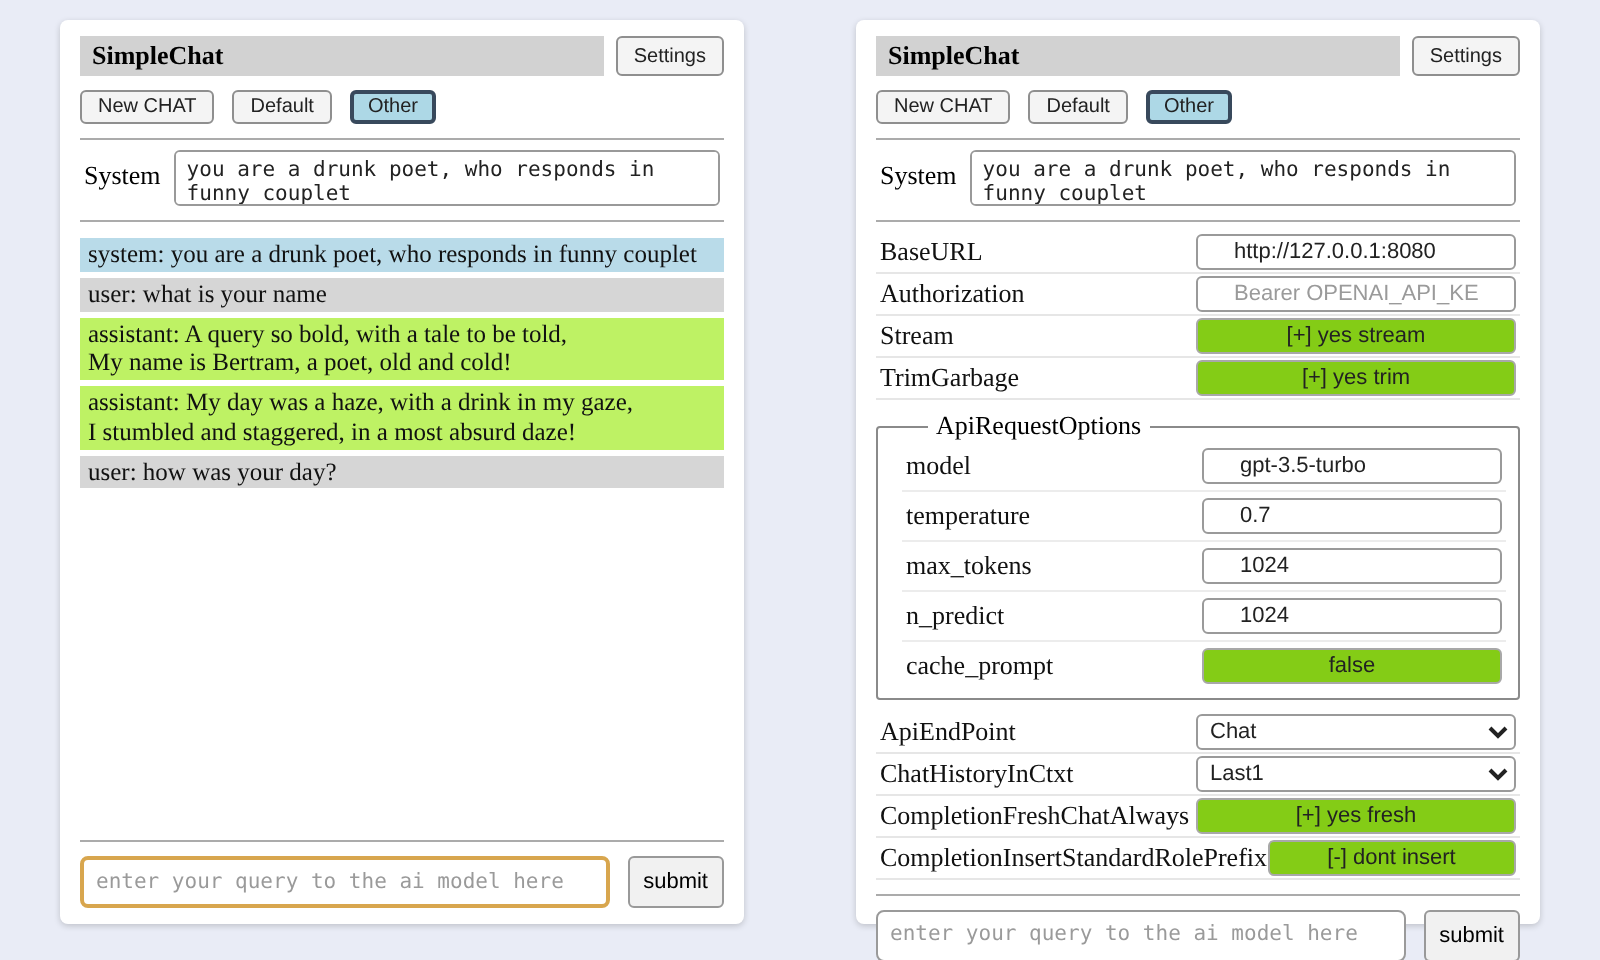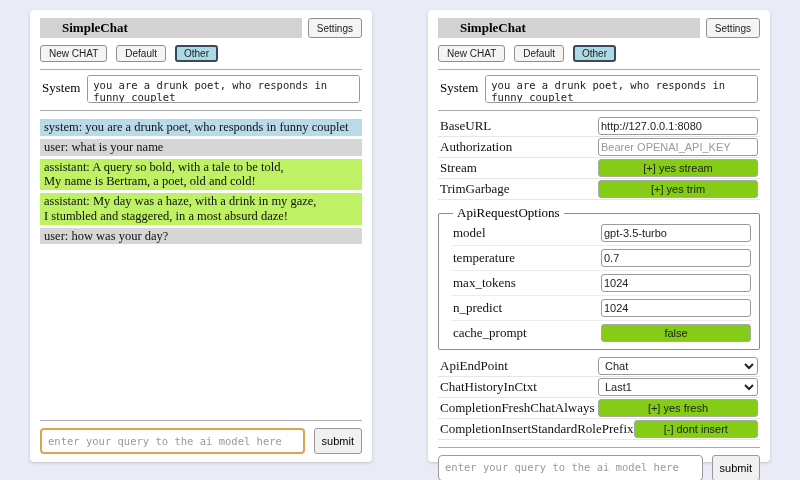--- a/index.html
+++ b/index.html
@@ -6,21 +6,21 @@
   html,body { width:800px; height:480px; overflow:hidden; }
   body { background:#e9ecf6; font-family:"Liberation Serif", serif; position:relative; }
 
   .panel { position:absolute; top:10px; width:342px; height:452px; background:#ffffff;
            border-radius:4px; box-shadow:0 1px 3px rgba(0,0,0,.18);
            padding:8px 10px; display:flex; flex-direction:column; }
   .panel-left { left:30px; }
   .panel-right { left:428px; }
 
   .hdr { display:flex; gap:6px; align-items:stretch; }
-  .title-bar { flex:1; background:#d2d2d2; padding:2px 22px; font-weight:bold; font-size:13px; }
+  .title-bar { flex:1; background:#d2d2d2; padding:2px 6px; font-weight:bold; font-size:13px; }
   .btn { font-family:"Liberation Sans", sans-serif; font-size:10px; background:#f4f4f4;
          border:1px solid #8f8f8f; border-radius:3px; padding:2px 8px; color:#222; cursor:pointer; }
   .btn.active { background:#add8e6; border:2px solid #38495c; padding:1px 7px; }
 
   .toolbar { display:flex; gap:9px; margin-top:7px; }
 
   hr.div { border:none; border-top:1px solid #ababab; margin:7px 0 5px; }
 
   .system-row { display:flex; gap:7px; align-items:flex-start; padding:0 2px; }
   .system-row .lbl { font-size:13px; padding-top:5px; }
@@ -42,29 +42,29 @@
          font-family:"DejaVu Sans Mono", monospace; font-size:10.5px; color:#444;
          border:1px solid #9a9a9a; border-radius:4px; padding:5px 6px; outline:none; }
   .panel-left .query-row textarea { border:2px solid #d8a64e; }
   .submit-btn { font-family:"Liberation Sans", sans-serif; font-size:11px;
          border:1px solid #999; border-radius:3px; background:#f1f1f1; padding:0 7px; cursor:pointer; }
 
   .setting-row { display:flex; align-items:center; padding:3px 2px;
                  border-bottom:1px solid #e6e6e6; min-height:21px; }
   .setting-row .lbl { flex:1; font-size:13px; color:#111; }
   .ctrl { width:160px; font-family:"Liberation Sans", sans-serif; font-size:11px; }
-  input.ctrl { border:1px solid #9a9a9a; border-radius:3px; padding:2px 2px; color:#222; outline:none; }
+  input.ctrl { border:1px solid #9a9a9a; border-radius:3px; padding:2px 18px; color:#222; outline:none; }
   input.ctrl::placeholder, textarea::placeholder { color:#9a9a9a; }
   button.ctrl { background:#84cc16; border:1px solid #a8a8a8; border-radius:3px;
                 padding:2px 0; text-align:center; cursor:pointer; color:#222; }
   select.ctrl { border:1px solid #9a9a9a; border-radius:3px; padding:1px 2px; background:#fff; color:#222; }
 
   fieldset.opts { border:1px solid #8a8a8a; border-radius:2px; margin:5px 0 6px;
                   padding:0 6px 4px 12px; }
-  fieldset.opts legend { font-size:13px; padding:0 4px; margin-left:2px; }
+  fieldset.opts legend { font-size:13px; padding:0 4px; margin-left:13px; }
   fieldset.opts .ctrl { width:150px; }
   fieldset.opts .setting-row { border-bottom:1px solid #ececec; }
 </style>
 </head>
 <body>
 
 <section class="panel panel-left">
   <div class="hdr">
     <div class="title-bar">SimpleChat</div>
     <button class="btn">Settings</button>

